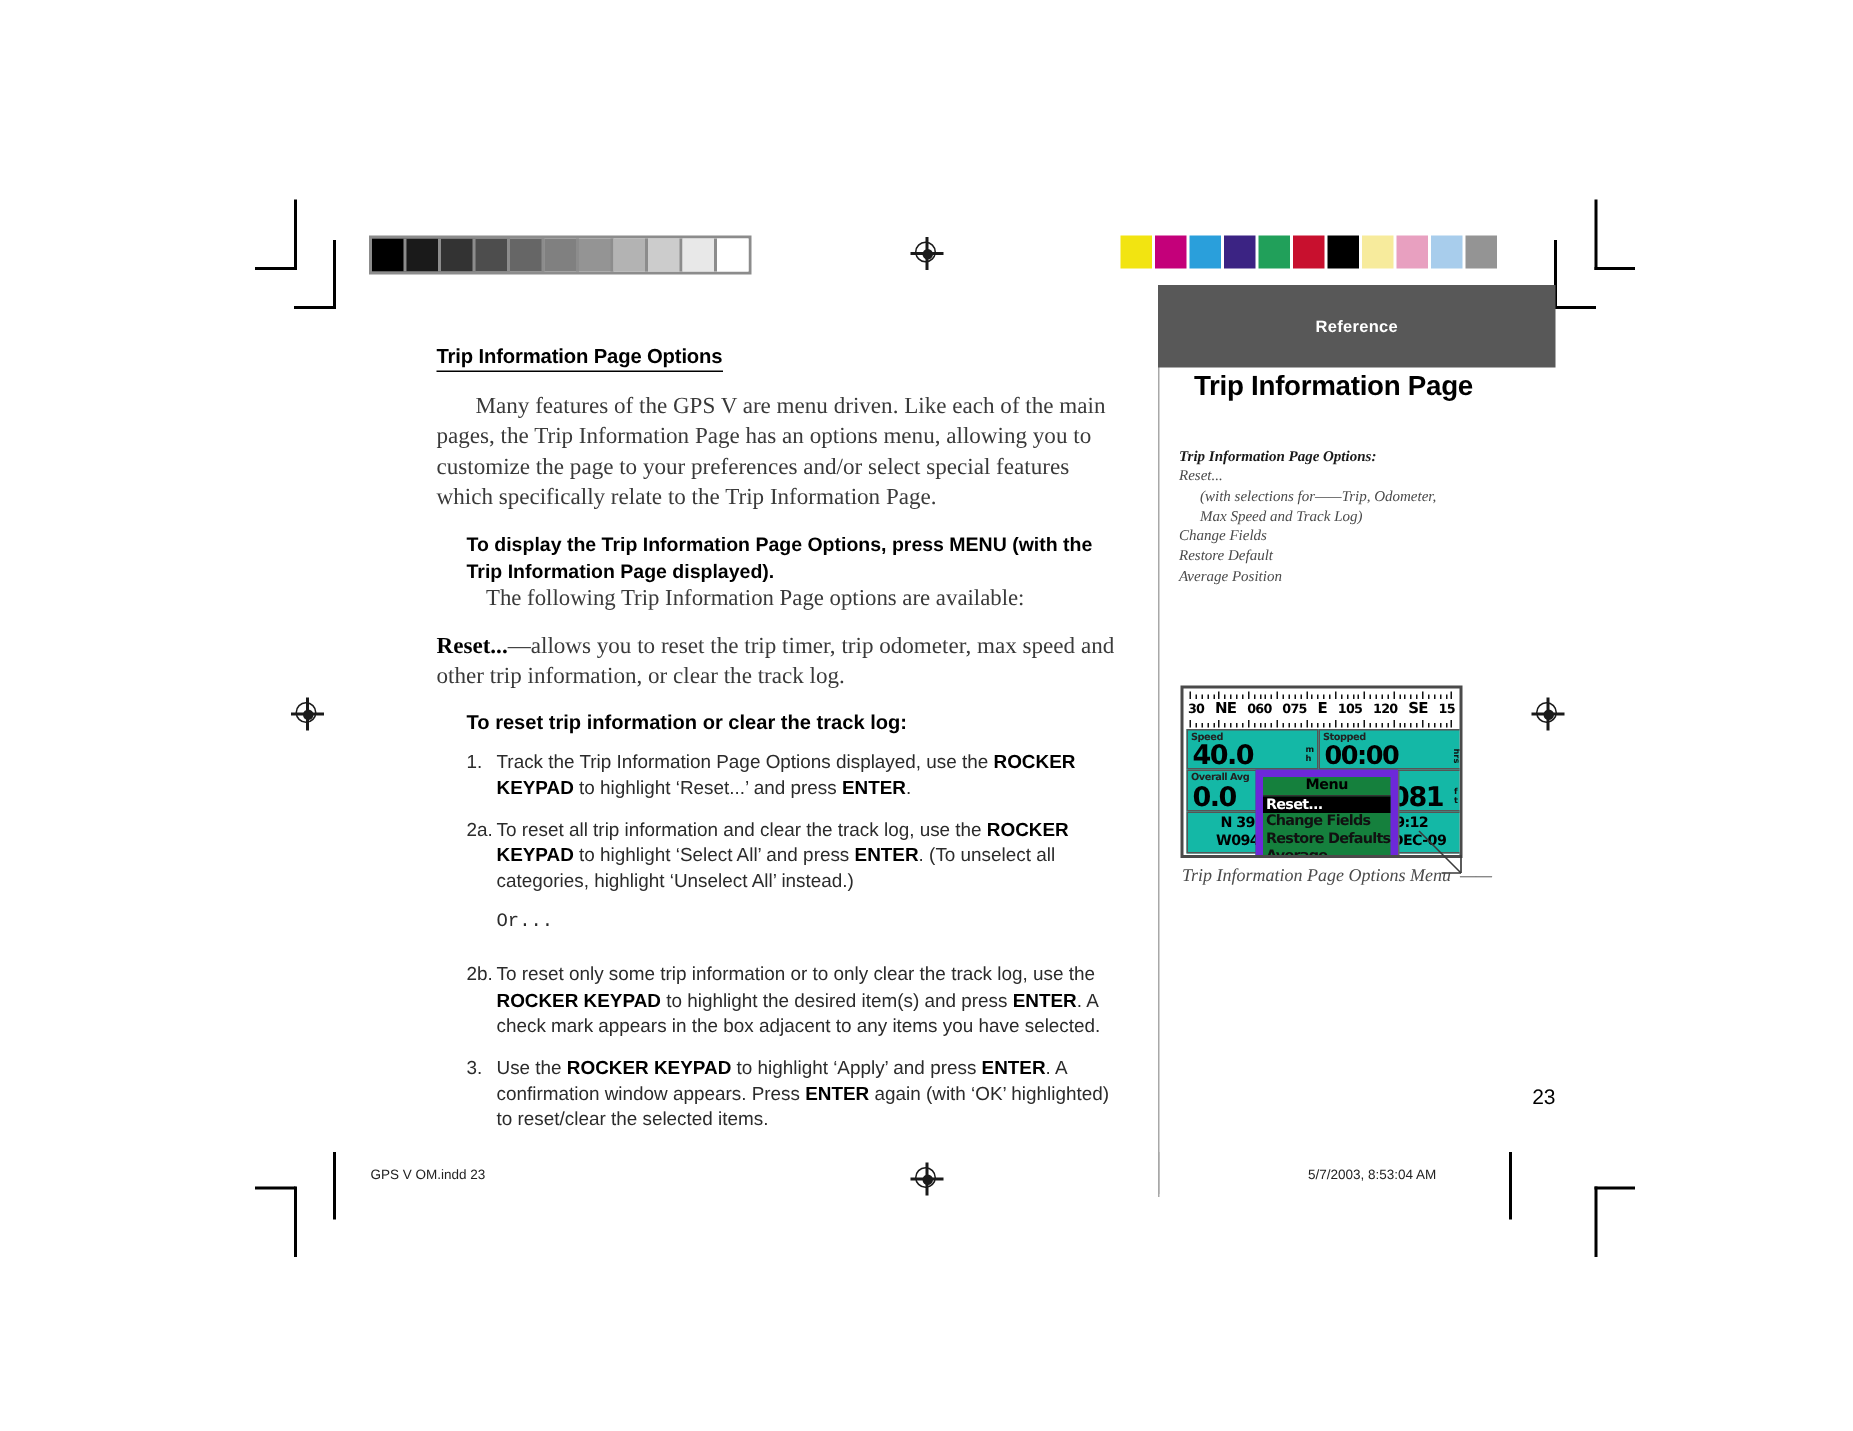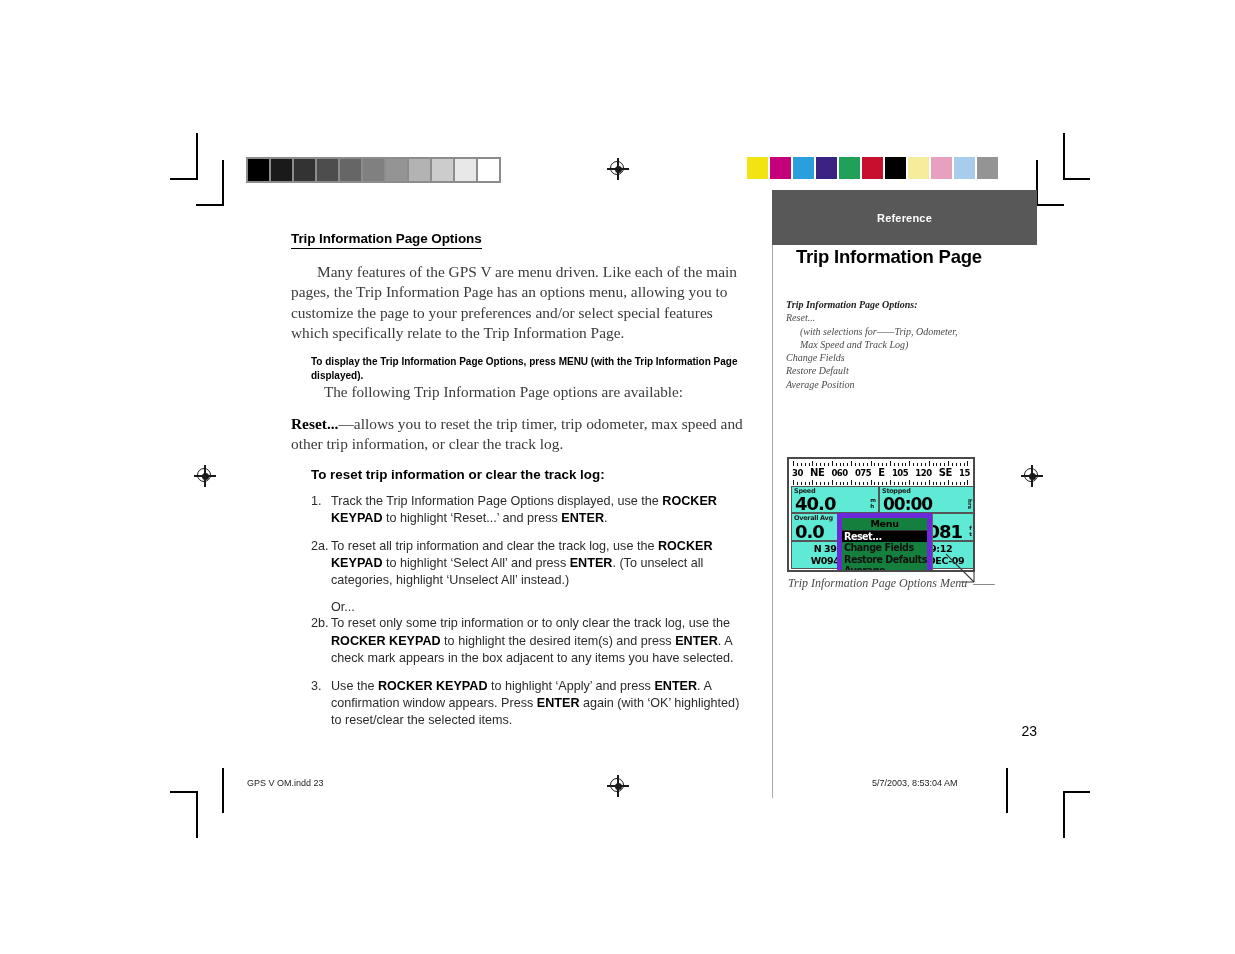--- a/index.html
+++ b/index.html
@@ -85,21 +85,21 @@
     line-height: 1.32;
     color: #3a3a3a;
     margin: 0 0 12px 0;
     text-align: left;
   }
   p.serif.indent { text-indent: 26px; }
   p.serif b { color: #000; }
 
   .bold-lead {
     font-family: "Liberation Sans", sans-serif;
-    font-size: 10px;
+    font-size: 13px;
     font-weight: bold;
     line-height: 1.34;
     color: #000;
     margin: 0 0 1px 0;
     padding-left: 0;
   }
   .indent-block { padding-left: 0; }
   .sans-note {
     font-family: "Liberation Serif", serif;
     font-size: 15.2px;
@@ -125,24 +125,24 @@
     margin-bottom: 11px;
   }
   .step .num {
     flex: 0 0 auto;
     width: 20px;
     color: #2b2b2b;
   }
   .step .txt { flex: 1 1 auto; }
   .step b { color: #000; font-weight: bold; }
   .or-line {
-    font-family: Liberation Sans, sans-serif;
+    font-family: Liberation Mono, monospace;
     font-size: 12.6px;
     color: #2b2b2b;
-    margin: 0 0 1px 0;
+    margin: 0 0 20px 0;
     padding-left: 20px;
   }
 
   
   .ref-banner {
     position: absolute;
     left: 772px; top: 190px;
     width: 265px; height: 55px;
     background: #585858;
     color: #ffffff;
@@ -216,21 +216,21 @@
   }
   .compass-labels .minor { font-size: 8.5px; font-weight: bold; }
 
   .fields-zone {
     position: absolute; left: 0; top: 25px; right: 0; bottom: 0;
   }
   .field-box {
     position: absolute;
     border: 1px solid #555;
     box-sizing: border-box;
-    background: #5eead4;
+    background: #14b8a6;
     overflow: hidden;
   }
   .field-box .lbl {
     position: absolute; left: 2px; top: 0px;
     font-size: 6.5px;
     font-weight: bold;
     color: #222;
     letter-spacing: -0.3px;
   }
   .field-box .val {

